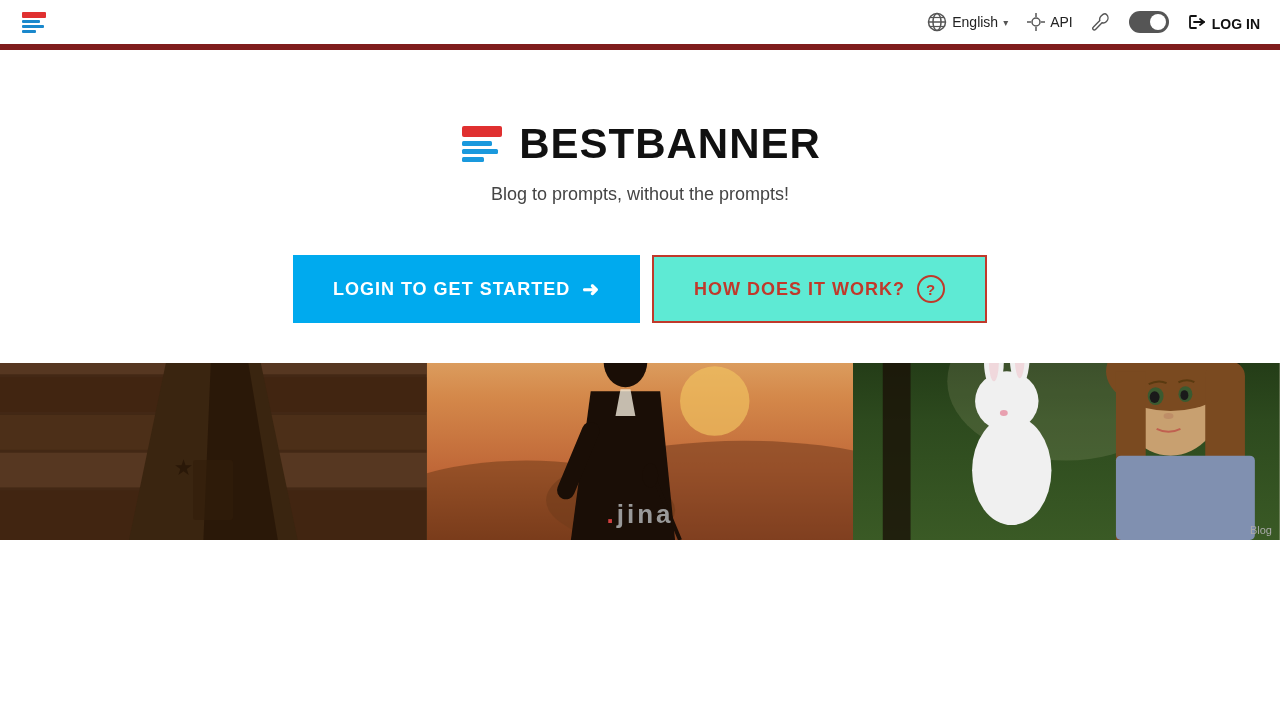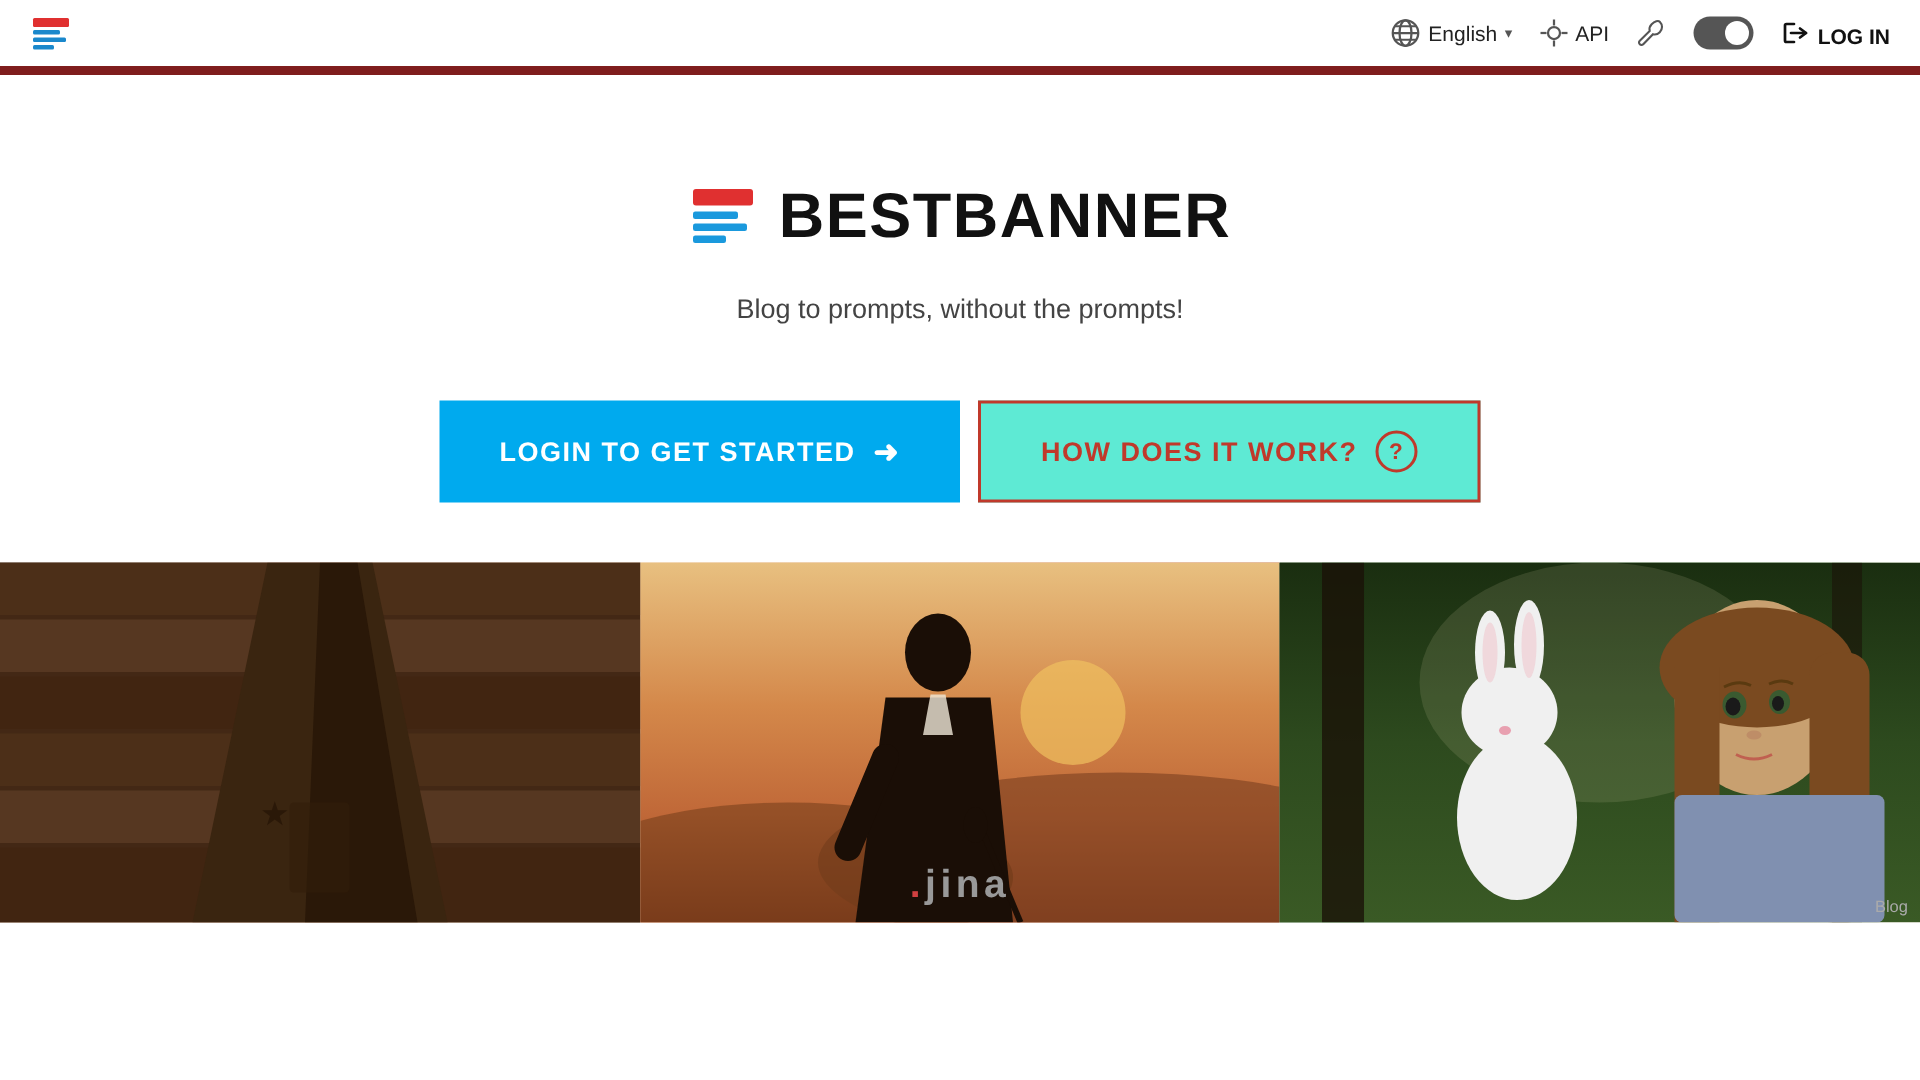--- a/index.html
+++ b/index.html
@@ -80,21 +80,21 @@
       flex-direction: column;
       align-items: center;
       padding-top: 70px;
       padding-bottom: 40px;
     }
 
     .logo-area {
       display: flex;
       align-items: center;
       gap: 14px;
-      margin-bottom: 28px;
+      margin-bottom: 16px;
     }
 
     .logo-icon {
       width: 46px;
       height: 40px;
     }
 
     .logo-text {
       font-size: 42px;
       font-weight: 800;
@@ -158,21 +158,21 @@
       align-items: center;
       justify-content: center;
       font-size: 15px;
       font-weight: 700;
     }
 
     
     .gallery {
       display: flex;
       width: 1280px;
-      height: 240px;
+      height: 177px;
       position: relative;
     }
 
     .gallery-img {
       flex: 1;
       overflow: hidden;
       position: relative;
     }
 
     

